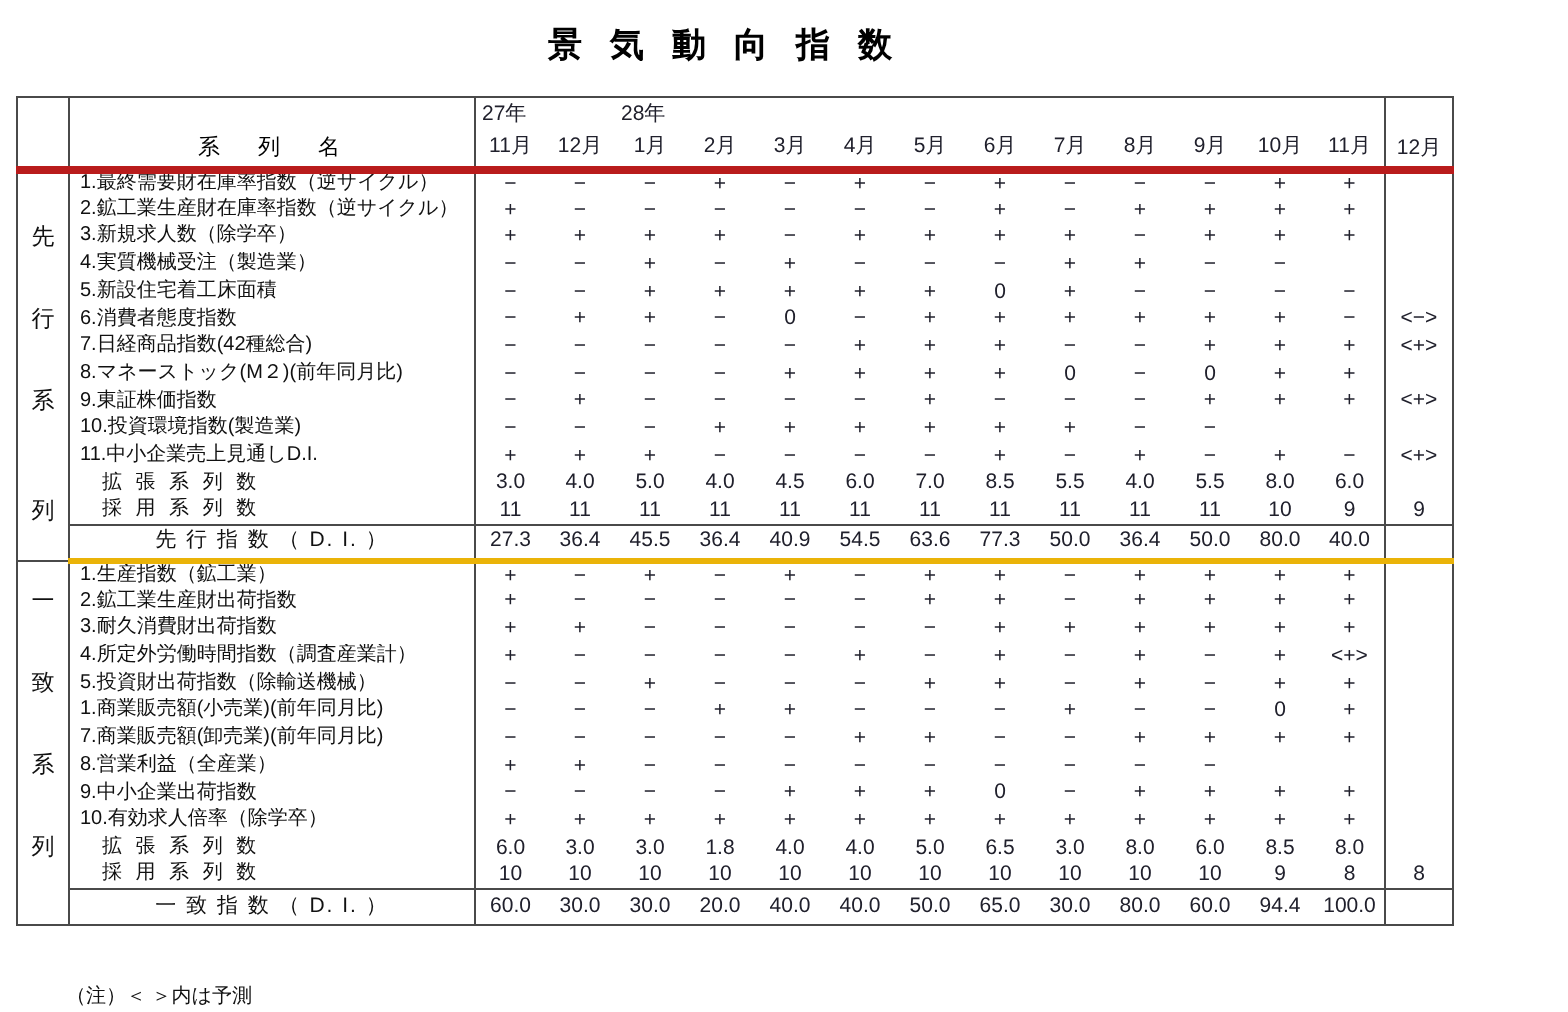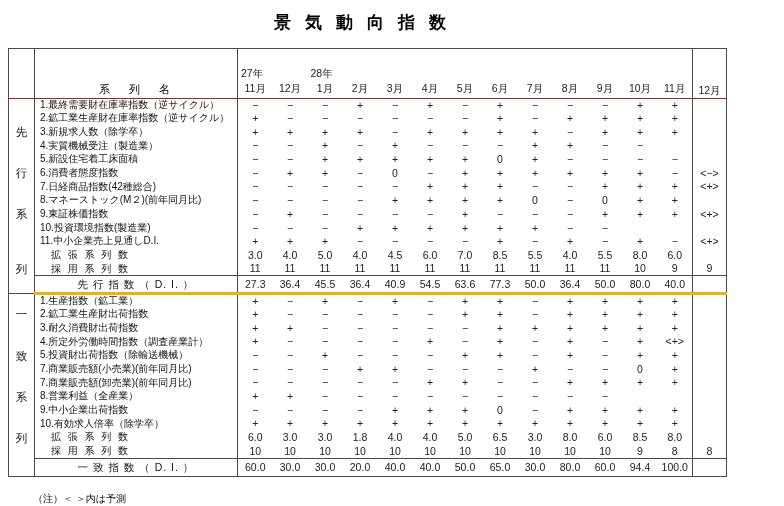--- a/index.html
+++ b/index.html
@@ -30,22 +30,22 @@
   tr.di{height:18px;}
   td.side{border-right:1px solid #4a4a4a;text-align:center;font-size:11.5px;color:#111;}
   td.name{border-right:1px solid #4a4a4a;text-align:left;padding-left:5px;font-size:10px;color:#111;}
   td.name.sum{padding-left:16px;letter-spacing:2px;}
   td.name.di-label{text-align:center;padding-left:0;font-size:10.5px;letter-spacing:1px;}
   td.v{text-align:center;}
   td.m13{border-right:1px solid #4a4a4a;}
   td.fc{text-align:center;}
   td.hdr{vertical-align:bottom;text-align:center;padding-bottom:2px;}
   td.hdr-name{letter-spacing:8px;font-size:11px;color:#000;}
-  td.yl{text-align:left;padding-left:3px;vertical-align:top;padding-top:19px;}
-  tr.mo td, td.hdr{border-bottom:1px solid #b91c1c;}
+  td.yl{text-align:left;padding-left:3px;vertical-align:top;padding-top:3px;}
+  tr.mo td, td.hdr{border-bottom:4px solid #b91c1c;}
   tr.sec-top td{border-top:1px solid #4a4a4a;}
   tr.di td.lined{border-top:1px solid #4a4a4a;}
   tr.di.mid td.lined{border-bottom:3px solid #eab308;}
   .notes{position:absolute;left:33px;top:466px;font-size:10px;line-height:13.5px;color:#111;margin-top:26px;}
 </style>
 </head>
 <body>
 
 <div class="title">景気動向指数</div>
 
@@ -441,21 +441,21 @@
         <td class="v">+</td>
         <td class="v">−</td>
         <td class="v">+</td>
         <td class="v">−</td>
         <td class="v">+</td>
         <td class="v m13">+</td>
         <td class="fc"></td>
       </tr>
       <tr class="r">
         <td class="side"></td>
-        <td class="name">7.商業販売額(小売業)(前年同月比)</td>
+        <td class="name">1.商業販売額(小売業)(前年同月比)</td>
         <td class="v">−</td>
         <td class="v">−</td>
         <td class="v">−</td>
         <td class="v">+</td>
         <td class="v">+</td>
         <td class="v">−</td>
         <td class="v">−</td>
         <td class="v">−</td>
         <td class="v">+</td>
         <td class="v">−</td>

